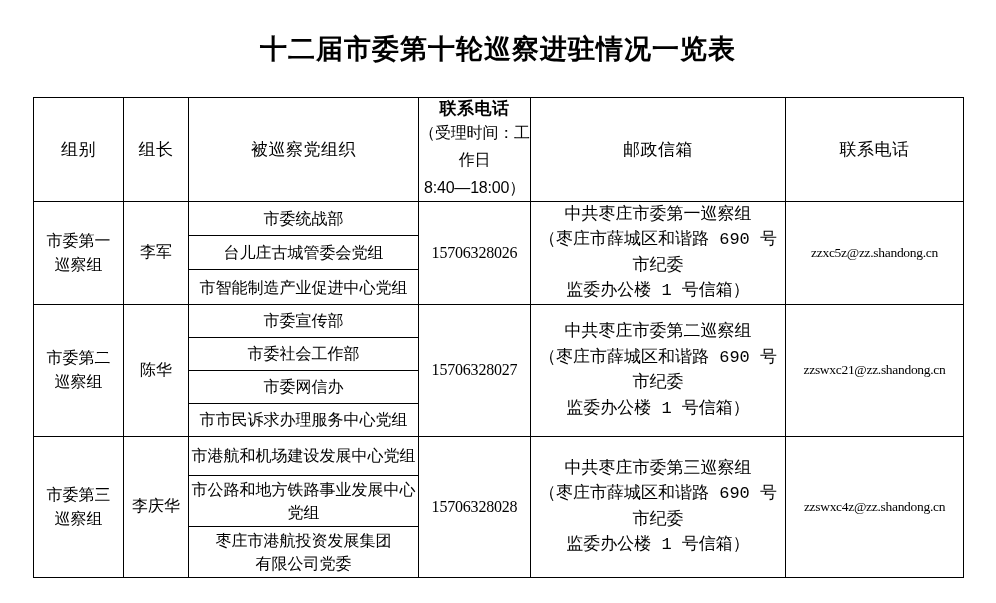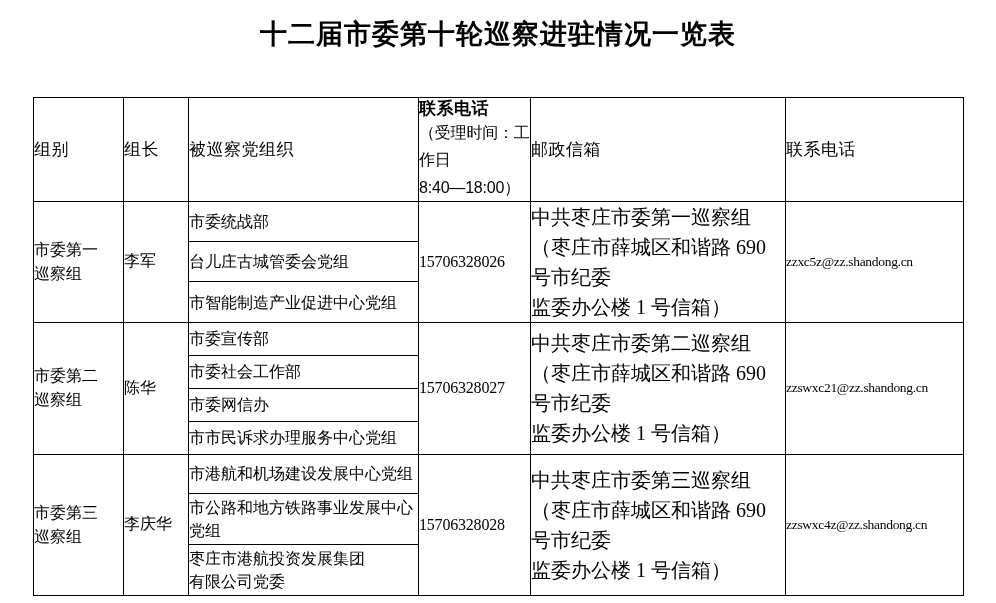--- a/index.html
+++ b/index.html
@@ -21,42 +21,42 @@
     height: 603px;
     box-sizing: border-box;
   }
   .page-title {
     text-align: center;
     font-family: "Liberation Serif", "DejaVu Serif", serif;
     font-size: 27px;
     font-weight: bold;
     letter-spacing: 1px;
     line-height: 1;
-    padding-top: 21px;
+    padding-top: 36px;
     margin: 0 0 0 0;
     white-space: nowrap;
   }
   .table-wrap {
     position: absolute;
     left: 33px;
     top: 97px;
     width: 930px;
   }
   table.main {
     border-collapse: collapse;
     table-layout: fixed;
     width: 930px;
     border: 1.6px solid #000;
   }
   table.main td,
   table.main th {
     border: 1.3px solid #000;
     padding: 0;
     vertical-align: middle;
-    text-align: left;
+    text-align: center;
     font-weight: normal;
   }
   
   col.c-group    { width: 90px; }
   col.c-leader   { width: 65px; }
   col.c-org      { width: 230px; }
   col.c-phone    { width: 112px; }
   col.c-postal   { width: 255px; }
   col.c-email    { width: 178px; }
 
@@ -101,23 +101,23 @@
     line-height: 1.45;
     font-family: "Liberation Serif", "DejaVu Serif", serif;
     padding: 5px 4px;
   }
   .cell-phone {
     font-size: 16px;
     font-family: "Liberation Serif", "DejaVu Serif", serif;
     letter-spacing: -0.2px;
   }
   .cell-postal {
-    font-size: 20px;
+    font-size: 17px;
     line-height: 1.5;
-    font-family: Liberation Serif, serif;
+    font-family: Liberation Mono, monospace;
     padding: 4px 6px;
   }
   .cell-email {
     font-size: 13.5px;
     font-family: "Liberation Serif", "DejaVu Serif", serif;
     letter-spacing: -0.3px;
     word-break: break-all;
   }
 
   

